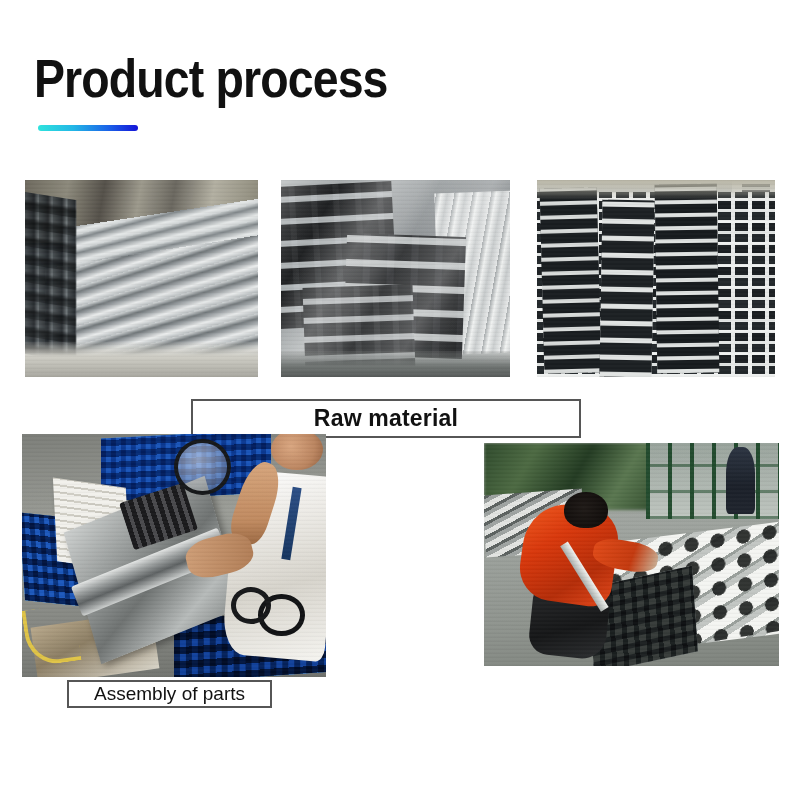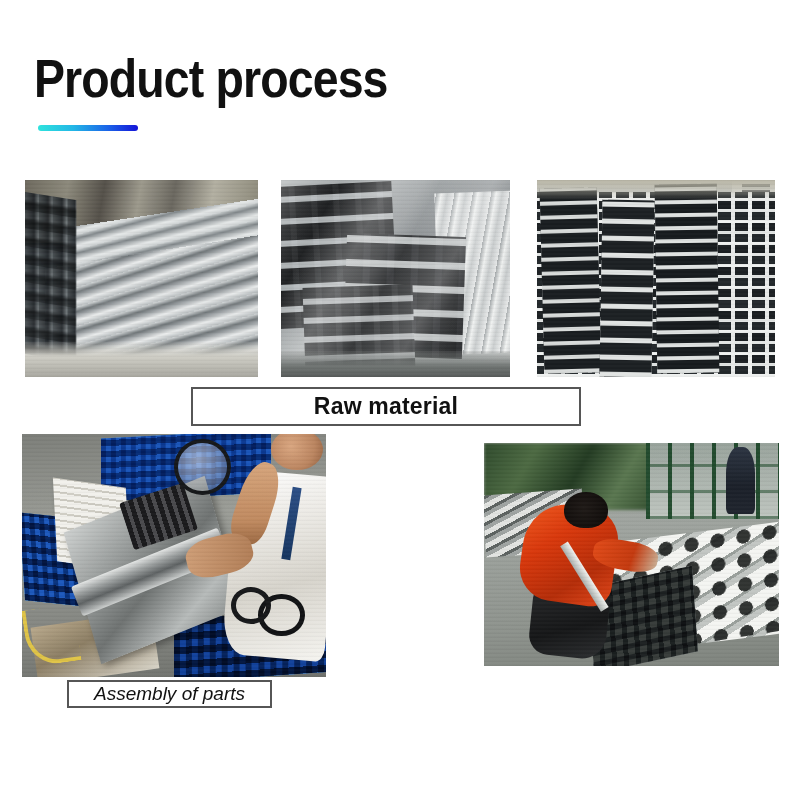--- a/index.html
+++ b/index.html
@@ -420,24 +420,23 @@
     white-space: nowrap;
   }
   .caption.strong {
     font-weight: bold;
     font-size: 23px;
     letter-spacing: .2px;
   }
   .caption.plain {
     font-weight: normal;
     font-size: 19px;
-    font-style: italic;
-  }
-
-  #cap-raw      { left: 191px; top: 387px; width: 390px; height: 39px; }
+  }
+
+  #cap-raw      { left: 191px; top: 399px; width: 390px; height: 39px; }
   #cap-assembly { left: 67px;  top: 680px; width: 205px; height: 28px; }
   #cap-thick    { left: 480px; top: 676px; width: 299px; height: 31px; }
 
   #photo-1 { left: 25px;  top: 180px; width: 233px; height: 197px; }
   #photo-2 { left: 281px; top: 180px; width: 229px; height: 197px; }
   #photo-3 { left: 537px; top: 180px; width: 238px; height: 197px; }
   #photo-4 { left: 22px;  top: 434px; width: 304px; height: 243px; }
   #photo-5 { left: 484px; top: 443px; width: 295px; height: 223px; }
 </style>
 </head>

